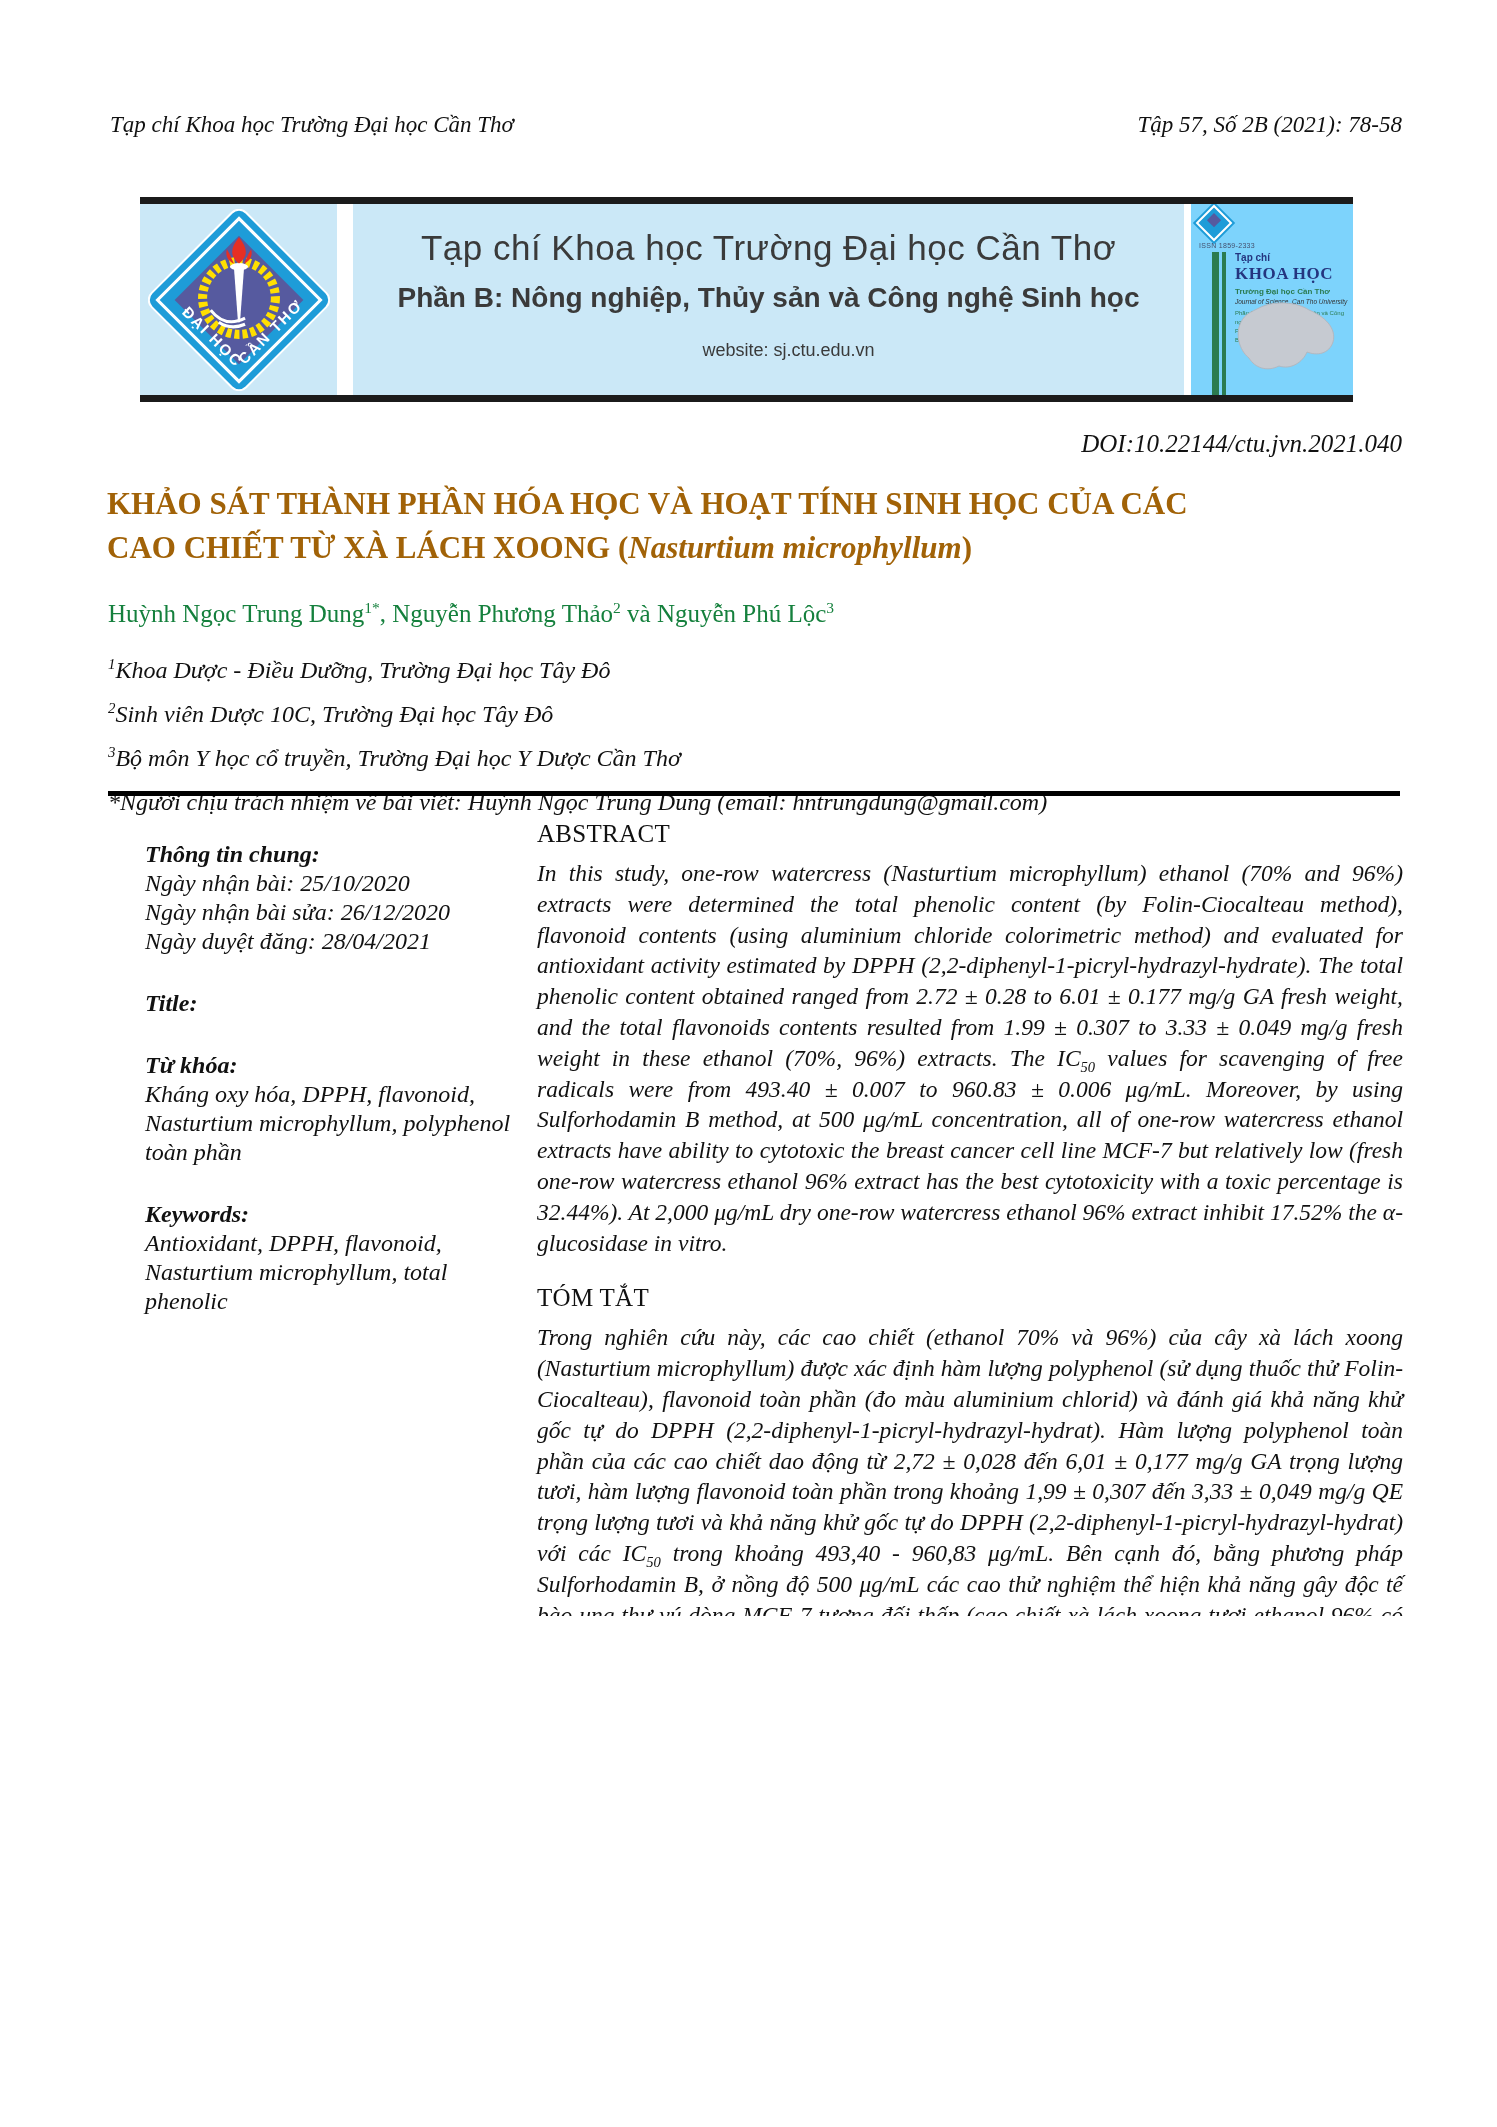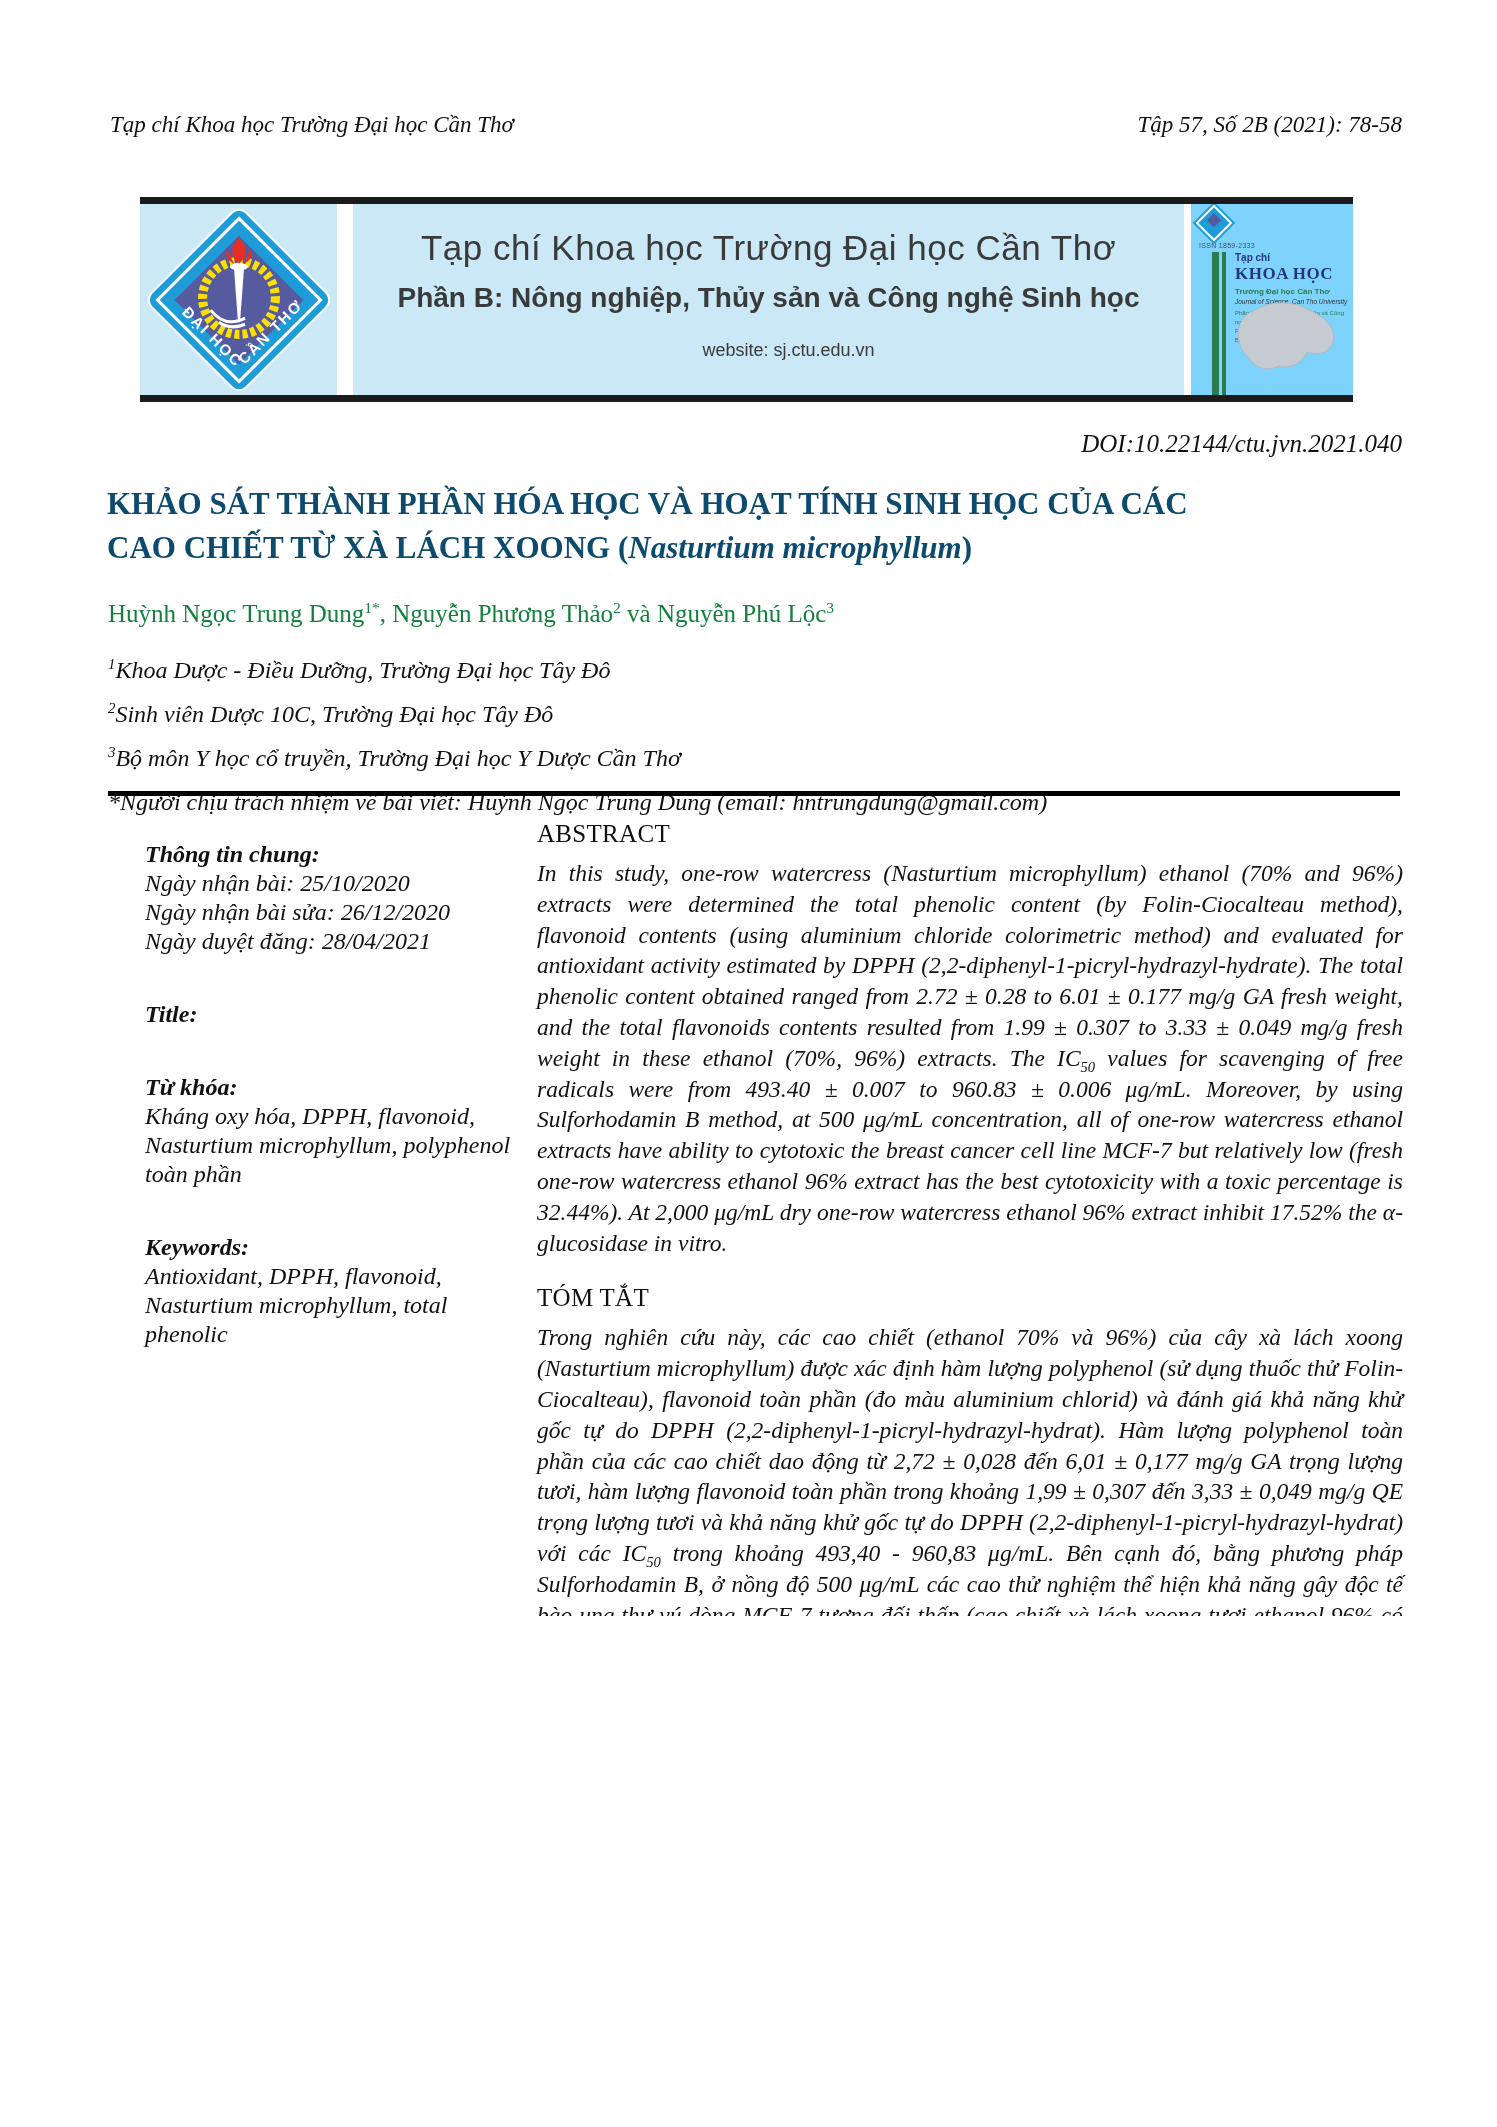--- a/index.html
+++ b/index.html
@@ -42,42 +42,42 @@
   .cover .c-uni-en{font-size:6.5px;font-style:italic;color:#333;margin-top:2px;}
   .cover .c-part{font-size:6px;color:#2b7b50;margin-top:4px;line-height:1.5;}
   .cover .map{position:absolute;left:38px;top:96px;}
 
   
   .doi{position:absolute;top:430px;left:110px;width:1292px;text-align:right;
        font-style:italic;font-size:25px;color:#111;}
 
   
   .art-title{position:absolute;top:482px;left:107px;width:1310px;font-weight:bold;
-             font-size:31px;line-height:44px;color:#0c4a6e;}
+             font-size:31px;line-height:44px;color:#a16207;}
   .art-title .species{font-style:italic;}
 
   
   .authors{position:absolute;top:600px;left:108px;font-size:25px;color:#15803d;}
   .authors sup{font-size:62%;line-height:0;}
 
   
   .affils{position:absolute;top:648px;left:108px;width:1292px;font-style:italic;
           font-size:24px;line-height:44px;color:#111;}
   .affils sup{font-size:62%;line-height:0;}
 
   .rule{position:absolute;left:108px;width:1292px;background:#000;}
   .rule.r1{top:791px;height:5px;}
   .rule.r2{top:1900px;height:6px;}
 
   
   .info-col{position:absolute;top:840px;left:145px;width:368px;font-style:italic;
             font-size:24px;line-height:29px;color:#111;}
   .info-label{font-weight:bold;}
   .info-block{margin:0 0 0 0;}
-  .info-block + .info-block{margin-top:44px;}
+  .info-block + .info-block{margin-top:33px;}
 
   
   .main-col{position:absolute;top:820px;left:537px;width:866px;color:#111;}
   .sec-head{font-weight:normal;font-size:25px;letter-spacing:0.3px;}
   .main-col p{margin:10px 0 0 0;font-style:italic;font-size:23.5px;line-height:30.8px;
               text-align:justify;}
   .main-col .sec-head.second{margin-top:26px;}
   .main-col sub{font-size:62%;line-height:0;}
 
   .pagenum{position:absolute;top:1972px;left:0;width:1497px;text-align:center;font-size:24px;color:#111;}

